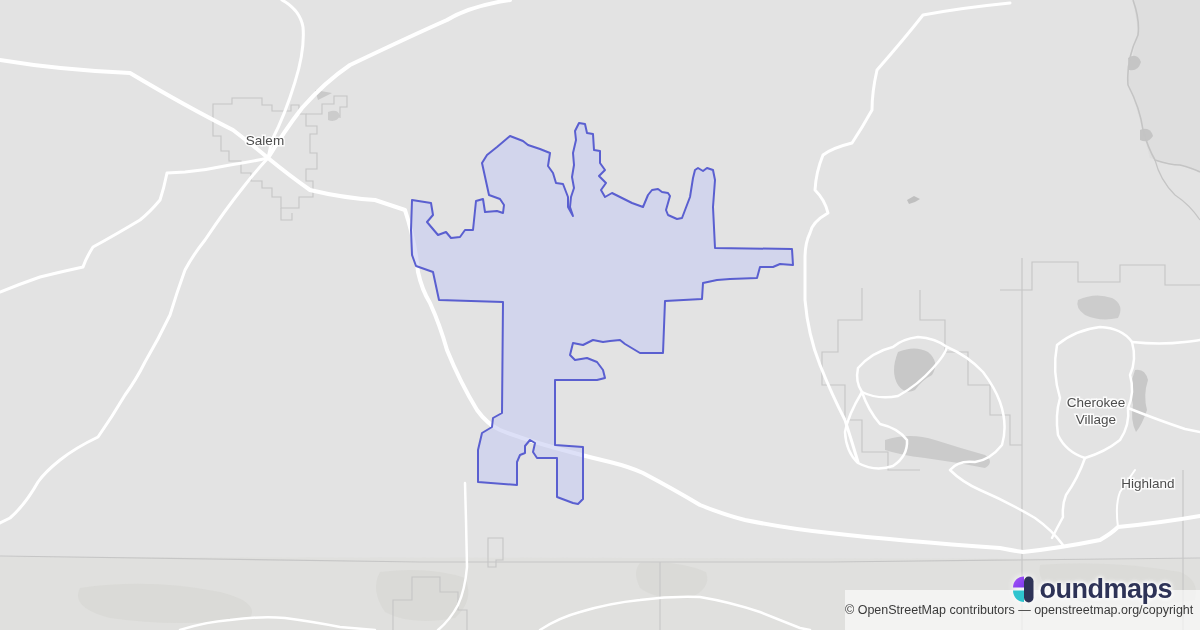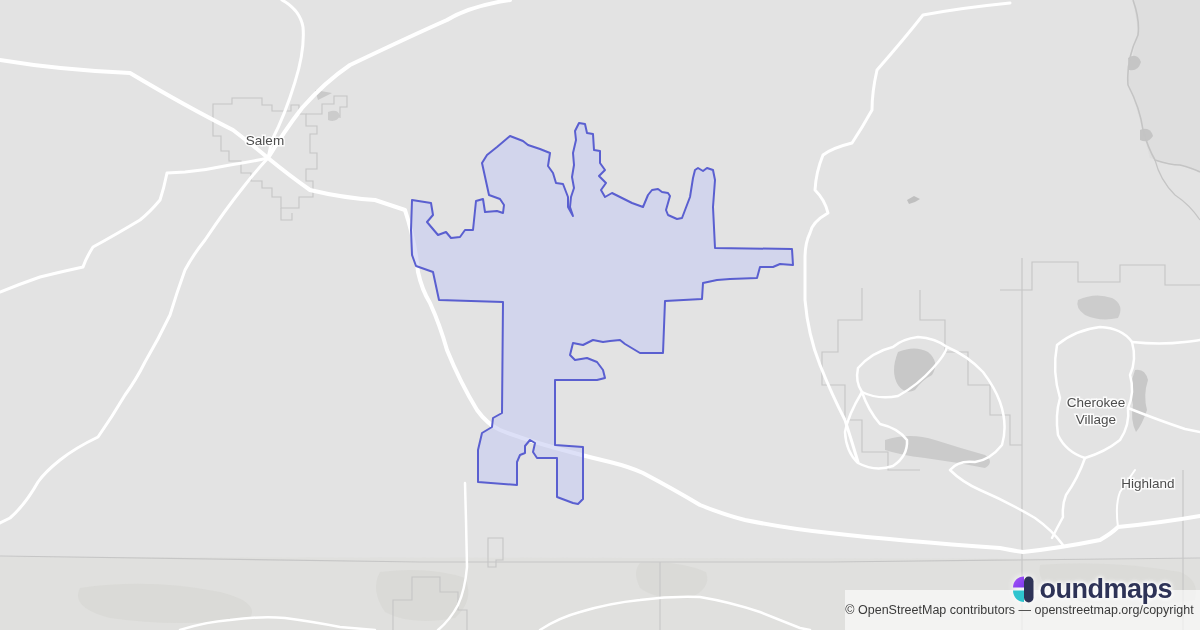--- a/index.html
+++ b/index.html
@@ -7,21 +7,21 @@
   .stage{position:relative;width:1200px;height:630px;overflow:hidden;}
   #mapsvg{position:absolute;left:0;top:0;width:1200px;height:630px;display:block;}
   .title-card{position:absolute;left:24px;top:27px;background:#ffffff;border-radius:14px;
     padding:11px 22px;box-shadow:0 3px 10px rgba(0,0,0,0.18);}
   .title-card span{font-size:21px;font-weight:bold;color:#14172e;letter-spacing:0.2px;white-space:nowrap;}
   .brand{position:absolute;right:28px;bottom:26px;display:flex;align-items:center;gap:3px;
     text-shadow:0 0 4px #fff,0 0 4px #fff,0 0 6px #fff;}
   .brand-text{font-size:27px;font-weight:bold;color:#2e3357;letter-spacing:-0.5px;line-height:1;}
   .brand-icon{width:26px;height:29px;filter:drop-shadow(0 0 3px #fff);}
   .attrib{position:absolute;right:0;bottom:0;left:845px;height:40px;
-    background:rgba(255,255,255,0.62);display:flex;align-items:center;justify-content:center;
+    background:rgba(255,255,255,0.62);display:flex;align-items:center;justify-content:flex-start;
     padding-right:6px;}
   .attrib span{font-size:12.5px;color:#3a3a3a;white-space:nowrap;}
 </style>
 </head>
 <body>
 
 <div class="stage">
 
   <svg id="mapsvg" viewBox="0 0 1200 630" xmlns="http://www.w3.org/2000/svg">
       <rect x="0" y="0" width="1200" height="630" fill="#e3e3e3"></rect>

